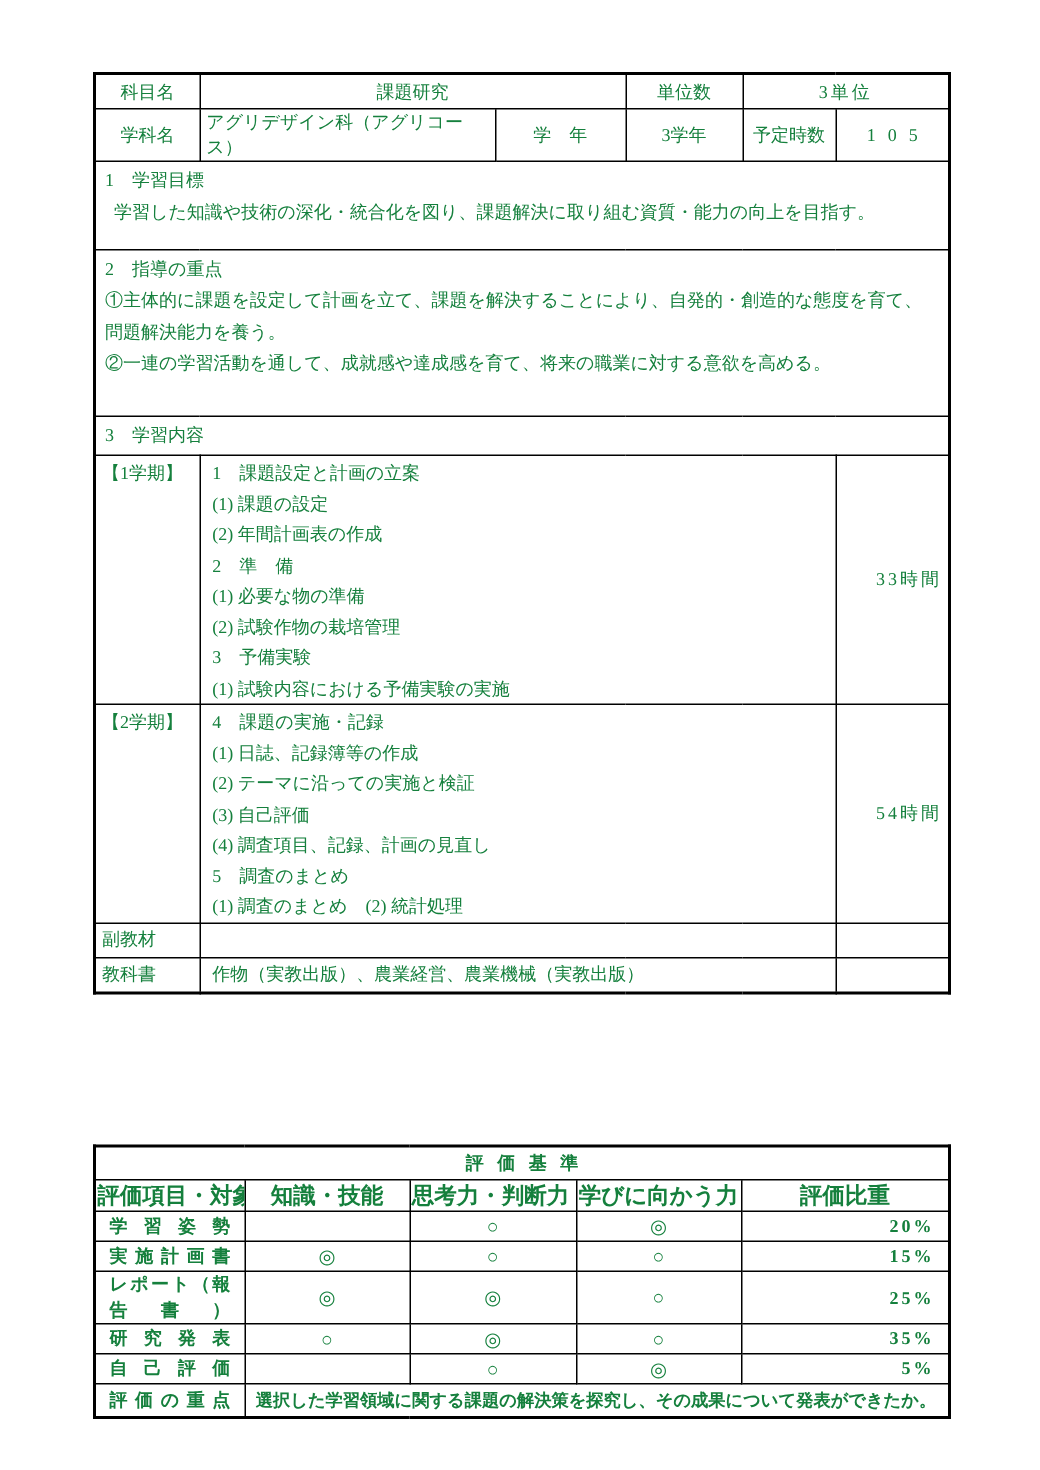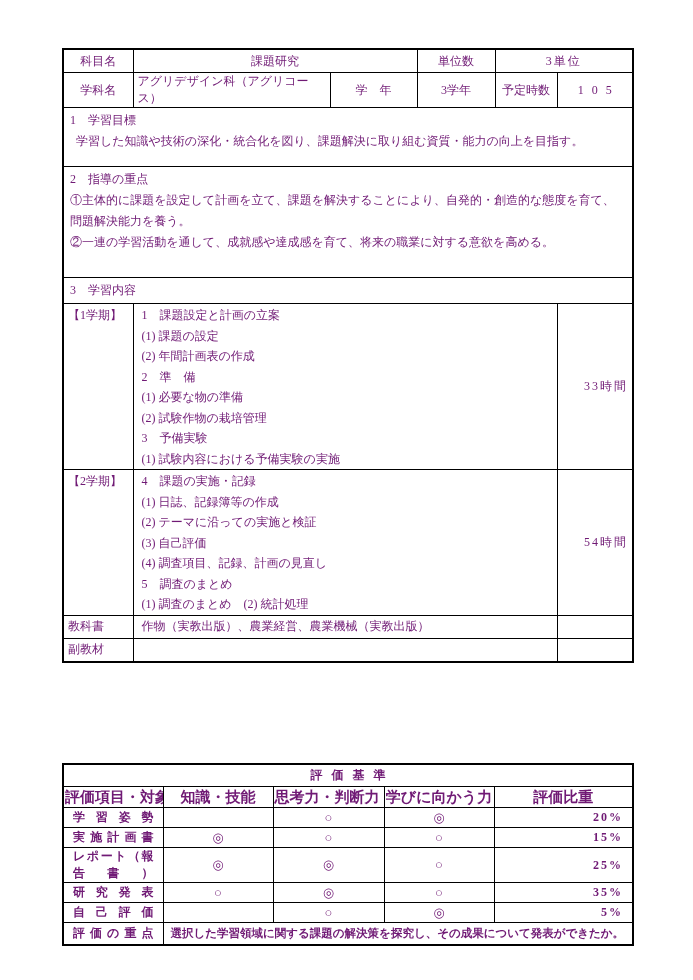--- a/index.html
+++ b/index.html
@@ -14,21 +14,21 @@
     width: 693px;
     height: 980px;
     background: #ffffff;
     overflow: hidden;
   }
   table {
     border-collapse: collapse;
     table-layout: fixed;
     width: 570px;
     font-size: 12px;
-    color: #701a75;
+    color: #15803d;
   }
   td {
     border: 1px solid #000;
     padding: 0 4px;
     overflow: hidden;
   }
   .main { position: absolute; left: 62px; top: 48px; border: 2px solid #000; }
   .eval { position: absolute; left: 62px; top: 763px; border: 2px solid #000; font-weight: bold; }
 
   .center { text-align: center; }
@@ -136,28 +136,28 @@
         <div>(3) 自己評価</div>
         <div>(4) 調査項目、記録、計画の見直し</div>
         <div>5　調査のまとめ</div>
         <div>(1) 調査のまとめ　(2) 統計処理</div>
       </td>
       <td class="hours-cell">54時間</td>
     </tr>
 
 
     <tr class="h22">
+      <td class="left">副教材</td>
+      <td colspan="4" class="left" style="padding-left:8px"></td>
+      <td></td>
+    </tr>
+
+    <tr class="h22">
       <td class="left">教科書</td>
       <td colspan="4" class="left" style="padding-left:8px">作物（実教出版）、農業経営、農業機械（実教出版）</td>
-      <td></td>
-    </tr>
-
-    <tr class="h22">
-      <td class="left">副教材</td>
-      <td colspan="4" class="left" style="padding-left:8px"></td>
       <td></td>
     </tr>
   </tbody>
     </table>
 
   <table class="eval">
     <colgroup>
       <col style="width:100px">
         <col style="width:110px">
         <col style="width:111px">

